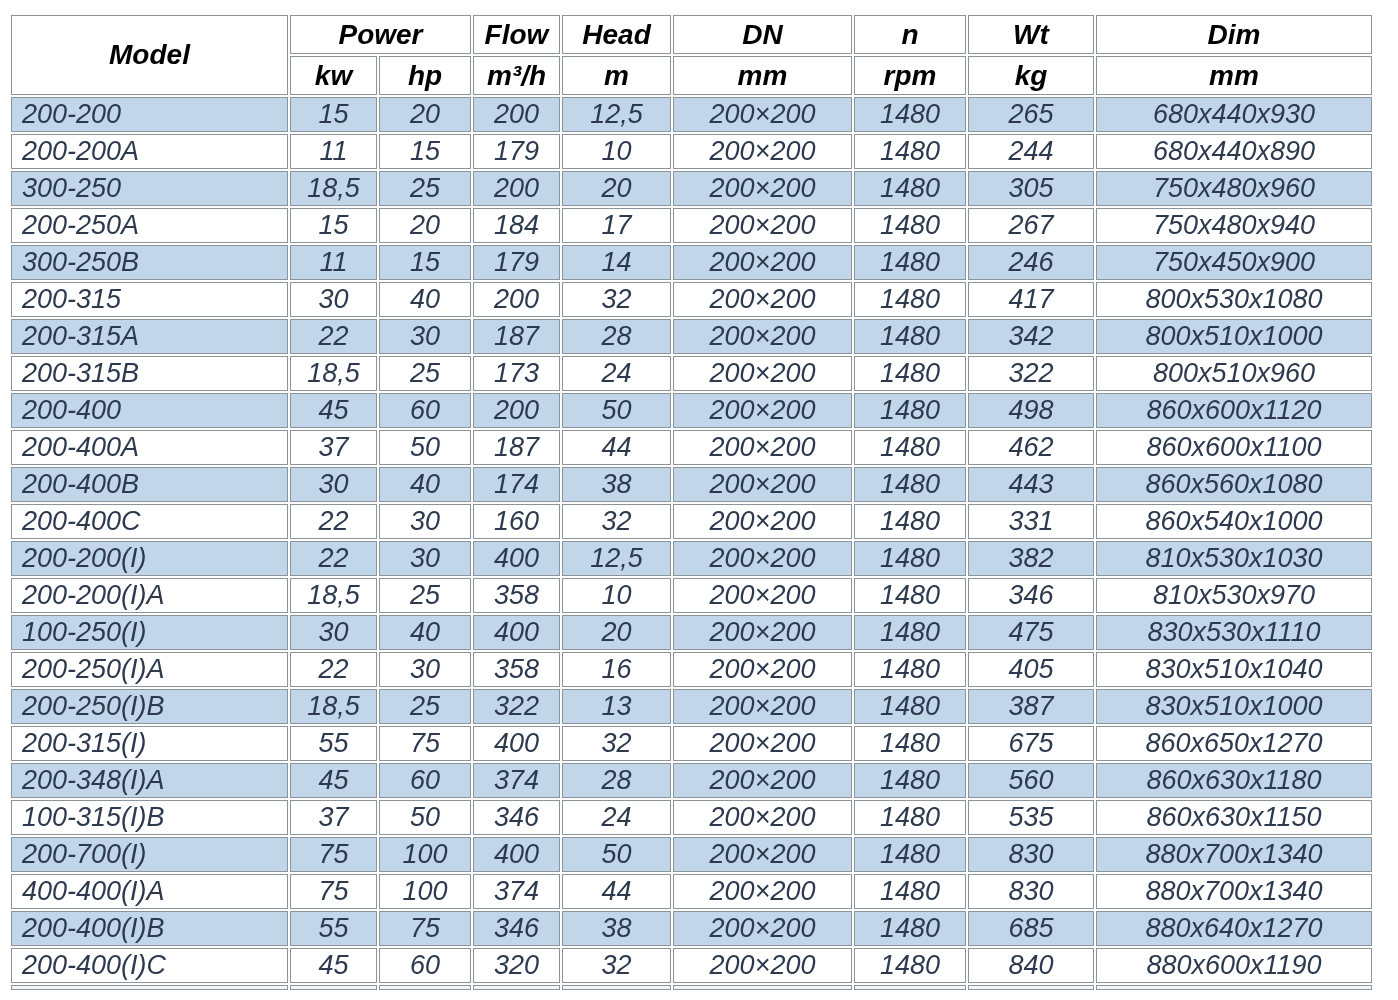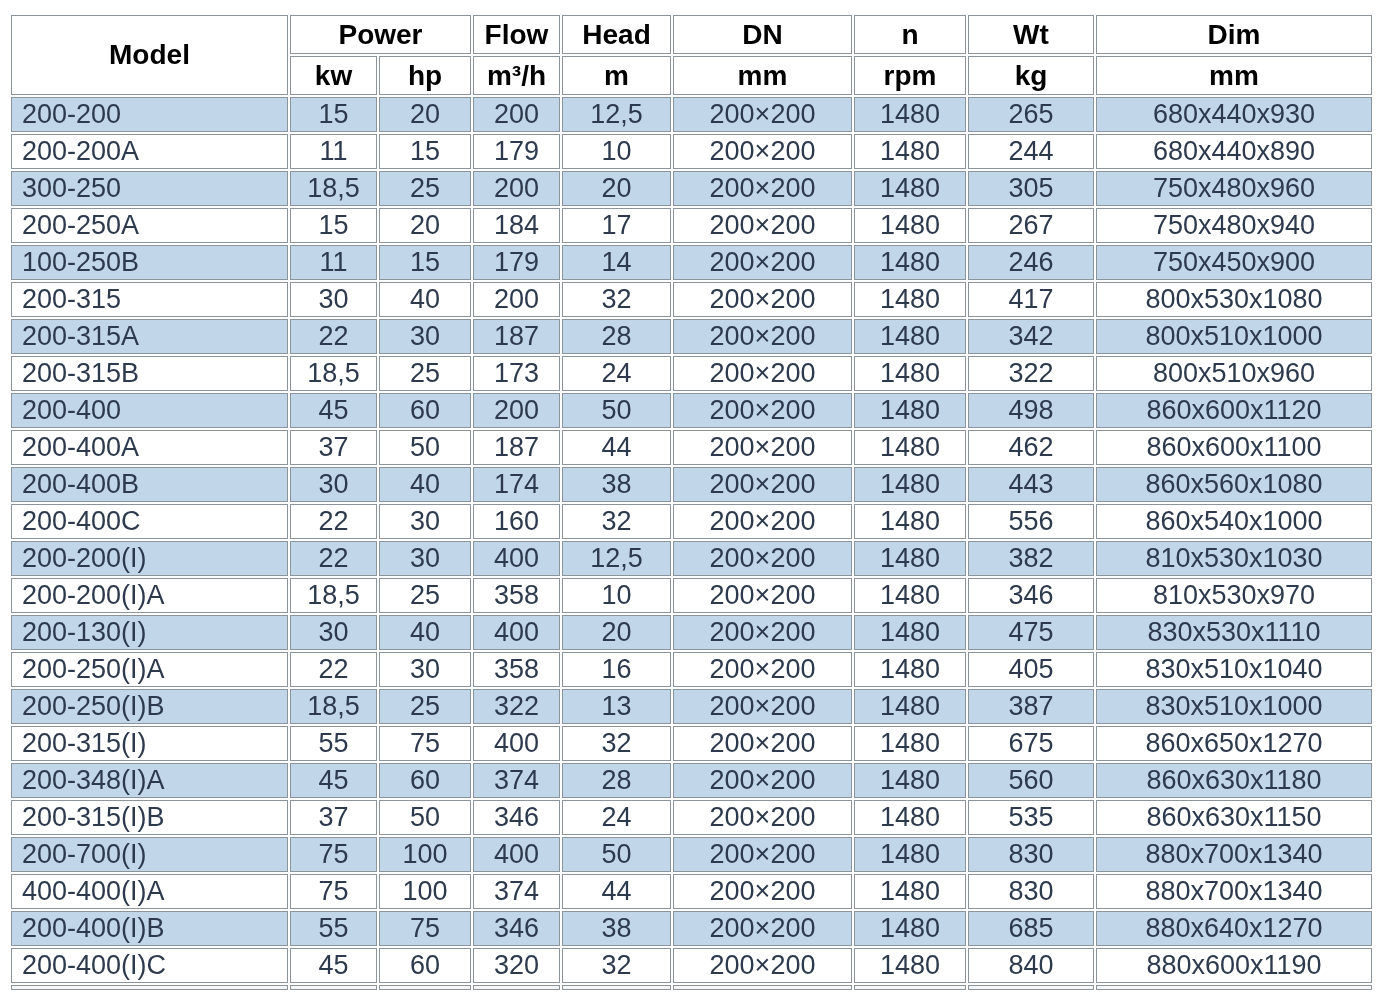--- a/index.html
+++ b/index.html
@@ -16,20 +16,21 @@
     left: 9px;
     top: 13px;
     width: 1384px;
     height: 984px;
     overflow: hidden;
   }
   table.spec {
     border-collapse: separate;
     border-spacing: 2px;
     background: transparent;
+    font-style: italic;
   }
   table.spec td {
     border: 1px solid #8b939b;
     text-align: center;
     vertical-align: middle;
     white-space: nowrap;
     overflow: hidden;
     font-size: 27px;
     color: #2d3a4d;
     background: #ffffff;
@@ -133,21 +134,21 @@
           <td>15</td>
           <td>20</td>
           <td>184</td>
           <td>17</td>
           <td>200×200</td>
           <td>1480</td>
           <td>267</td>
           <td>750x480x940</td>
         </tr>
         <tr class="alt">
-          <td class="model-cell">100-250B</td>
+          <td class="model-cell">300-250B</td>
           <td>11</td>
           <td>15</td>
           <td>179</td>
           <td>14</td>
           <td>200×200</td>
           <td>1480</td>
           <td>246</td>
           <td>750x450x900</td>
         </tr>
         <tr>
@@ -217,21 +218,21 @@
           <td>860x560x1080</td>
         </tr>
         <tr>
           <td class="model-cell">200-400C</td>
           <td>22</td>
           <td>30</td>
           <td>160</td>
           <td>32</td>
           <td>200×200</td>
           <td>1480</td>
-          <td>556</td>
+          <td>331</td>
           <td>860x540x1000</td>
         </tr>
         <tr class="alt">
           <td class="model-cell">200-200(I)</td>
           <td>22</td>
           <td>30</td>
           <td>400</td>
           <td>12,5</td>
           <td>200×200</td>
           <td>1480</td>
@@ -243,21 +244,21 @@
           <td>18,5</td>
           <td>25</td>
           <td>358</td>
           <td>10</td>
           <td>200×200</td>
           <td>1480</td>
           <td>346</td>
           <td>810x530x970</td>
         </tr>
         <tr class="alt">
-          <td class="model-cell">200-130(I)</td>
+          <td class="model-cell">100-250(I)</td>
           <td>30</td>
           <td>40</td>
           <td>400</td>
           <td>20</td>
           <td>200×200</td>
           <td>1480</td>
           <td>475</td>
           <td>830x530x1110</td>
         </tr>
         <tr>
@@ -298,21 +299,21 @@
           <td>45</td>
           <td>60</td>
           <td>374</td>
           <td>28</td>
           <td>200×200</td>
           <td>1480</td>
           <td>560</td>
           <td>860x630x1180</td>
         </tr>
         <tr>
-          <td class="model-cell">200-315(I)B</td>
+          <td class="model-cell">100-315(I)B</td>
           <td>37</td>
           <td>50</td>
           <td>346</td>
           <td>24</td>
           <td>200×200</td>
           <td>1480</td>
           <td>535</td>
           <td>860x630x1150</td>
         </tr>
         <tr class="alt">

